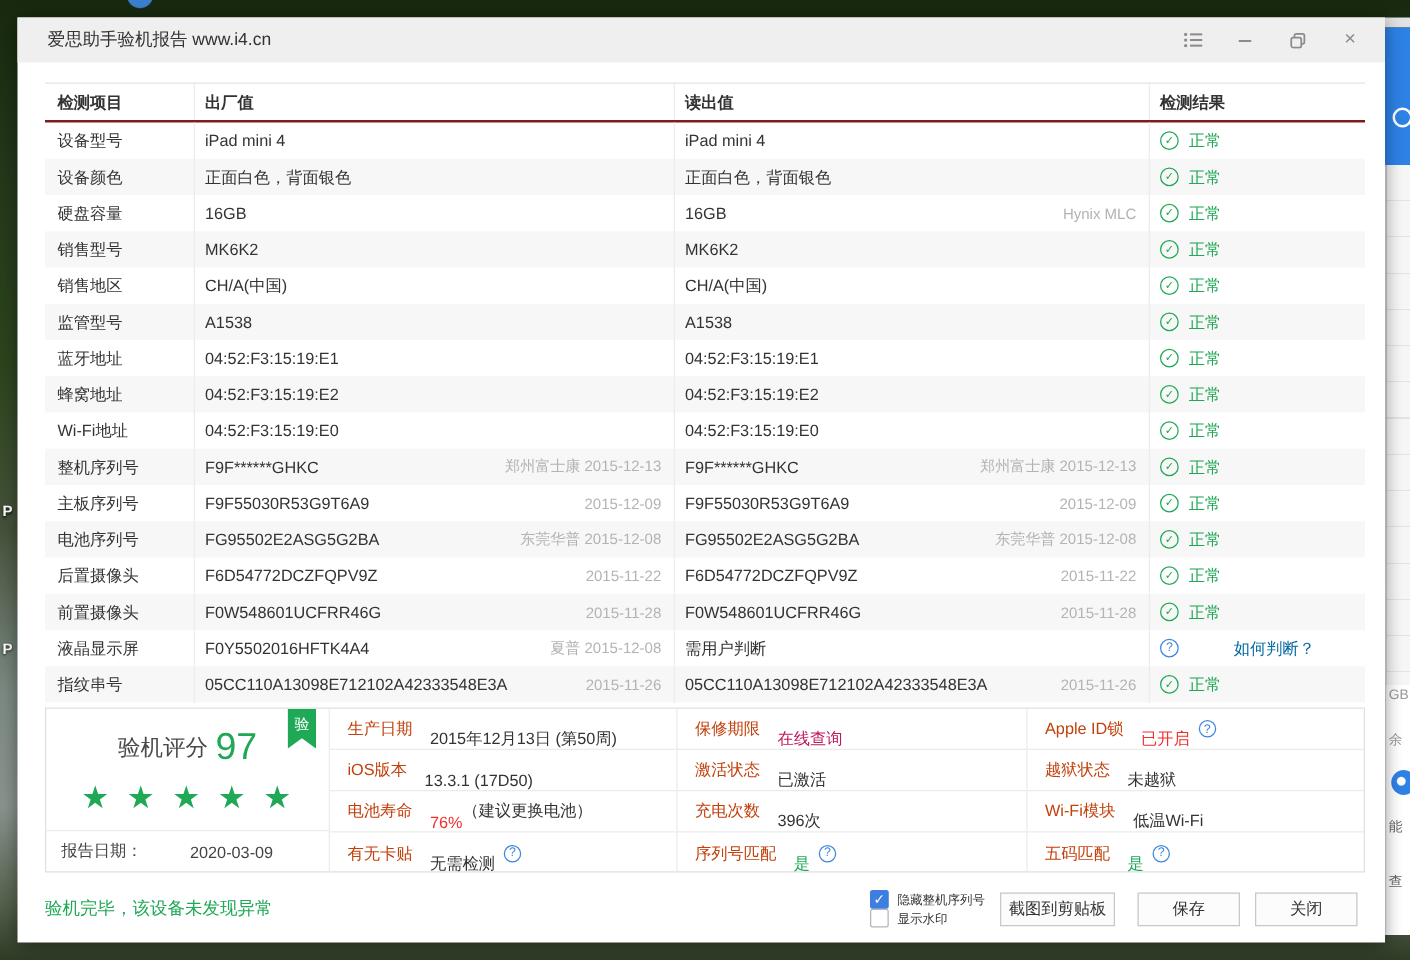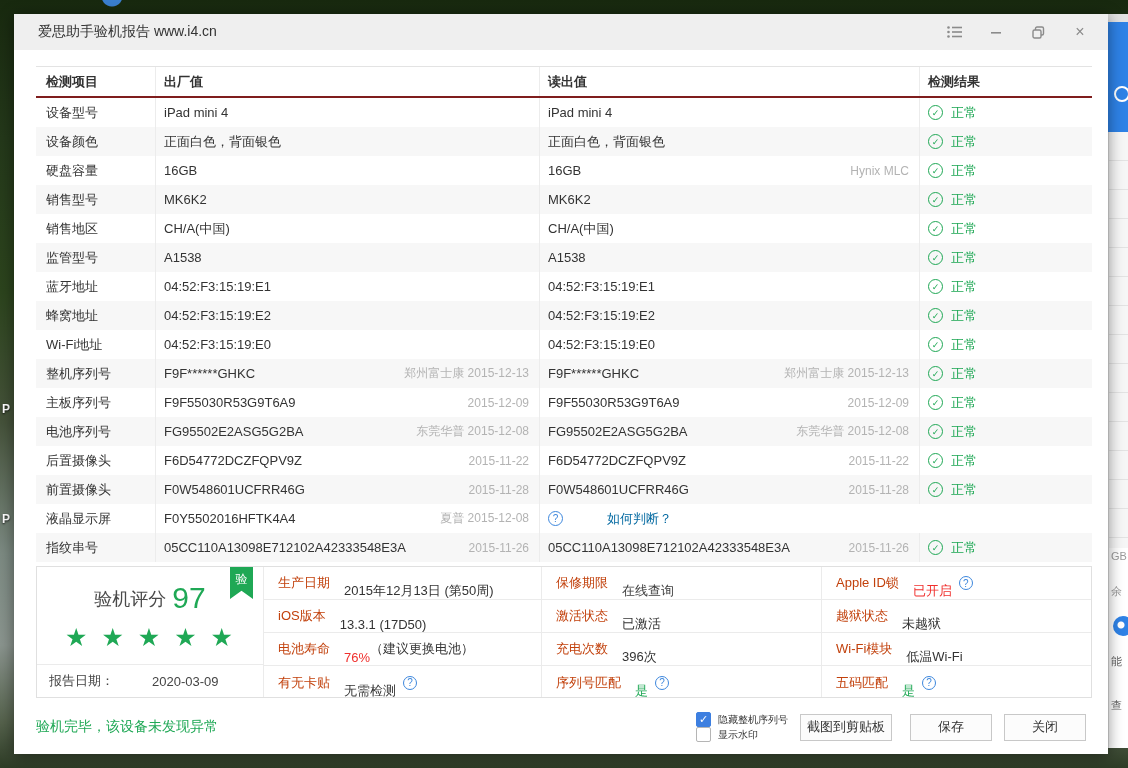--- a/index.html
+++ b/index.html
@@ -67,21 +67,21 @@
   .rdate { position:absolute; left:0; right:0; bottom:0; height:33px; border-top:1px solid #ebebeb;
     display:flex; align-items:center; padding-left:12px; font-size:13px; color:#444;gap:38px; }
   .sum-col { border-left:1px solid #ebebeb; }
   .sum-col-1 { width:278px; } .sum-col-2 { width:280px; } .sum-col-3 { flex:1; }
   .sfield { height:33px; display:flex; align-items:center; padding-left:14px; border-bottom:1px solid #ebebeb; }
   .sum-col .sfield:last-child { border-bottom:none; }
   .slabel { color:#c2410c; font-size:13px; margin-right:14px;text-align:center; }
   .sval { color:#333; font-size:13px;margin-top:16px; }
   .sval.red { color:#f0302d; }
   .sval.green { color:#1fa855; }
-  .sval.link { color:#404040; cursor:pointer; }
+  .sval.link { color:#be185d; cursor:pointer; }
   .sval-extra { color:#333; font-size:13px; }
   .helpdot { width:14px; height:14px; border:1px solid #3d87dd; border-radius:50%; color:#3d87dd;
     font-size:10px; display:inline-flex; align-items:center; justify-content:center; margin-left:7px; cursor:pointer; }
 
   
   .footer { position:absolute; left:22px; right:22px; top:698px; height:30px; display:flex; align-items:center; }
   .status { color:#1fa855; font-size:14px; flex:1; }
   .fitem { display:flex; align-items:center; margin-left:16px; }
   .cbox { width:15px; height:15px; border:1px solid #b5b5b5; border-radius:2px; background:#fff; margin-right:7px;
     display:inline-flex; align-items:center; justify-content:center; font-size:11px; color:#fff; cursor:pointer; }
@@ -345,20 +345,23 @@
             <span class="ricon ok">✓</span>
             <span class="rtext ok">正常</span>
           </div>
         </div>
         <div class="trow">
           <div class="cell">液晶显示屏</div>
           <div class="cell value-cell">
             <span>F0Y5502016HFTK4A4</span>
             <span class="note">夏普 2015-12-08</span>
           </div>
+          <div class="cell value-cell">
+            <span>需用户判断</span>
+          </div>
           <div class="cell value-cell result-cell">
             <span class="ricon help">?</span>
             <span class="rtext help">如何判断？</span>
           </div>
         </div>
         <div class="trow">
           <div class="cell">指纹串号</div>
           <div class="cell value-cell">
             <span>05CC110A13098E712102A42333548E3A</span>
             <span class="note">2015-11-26</span>

